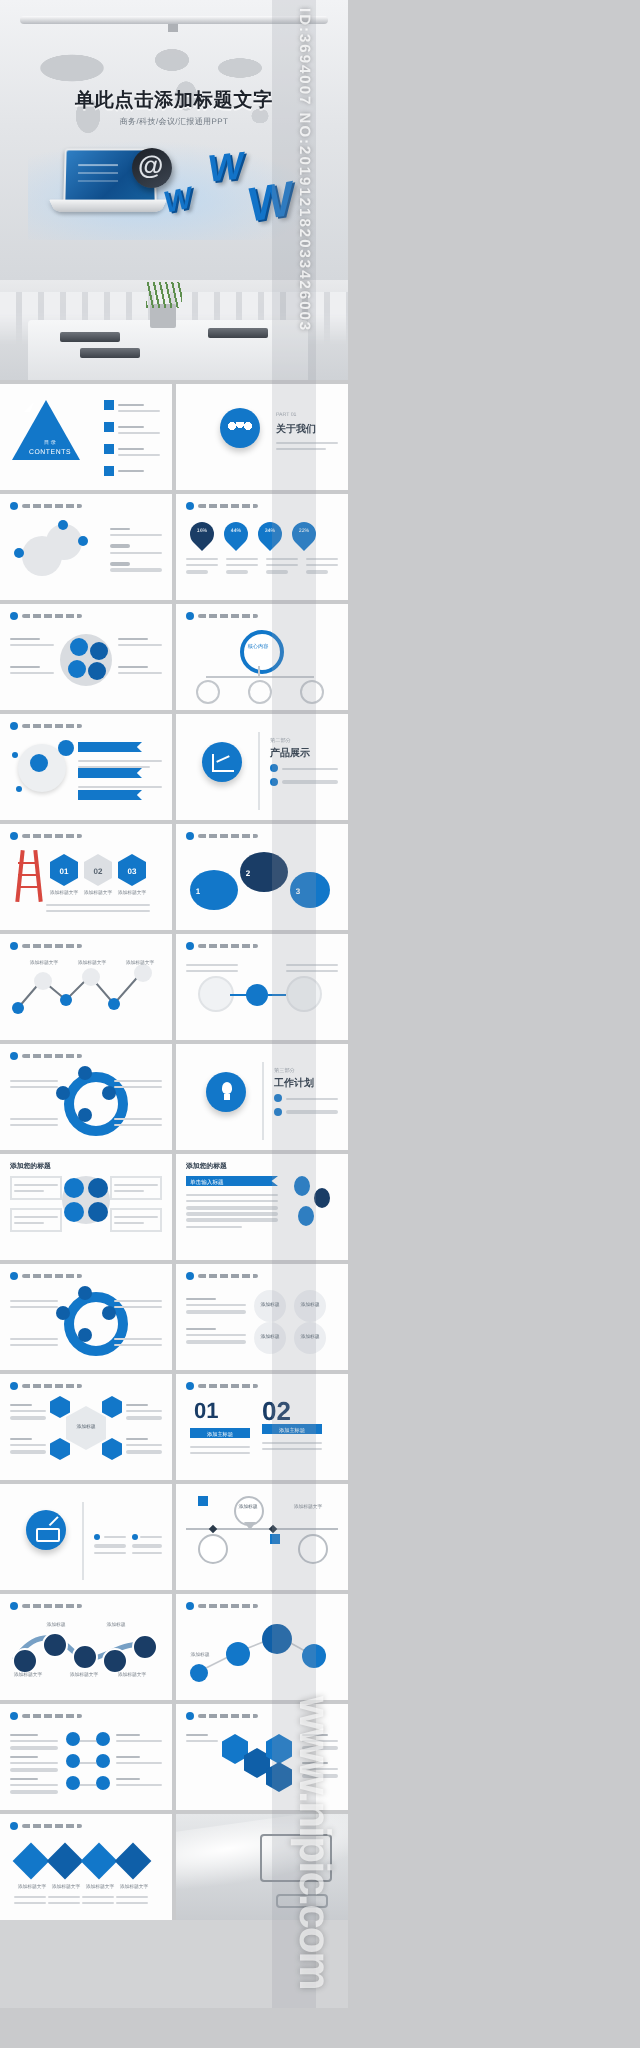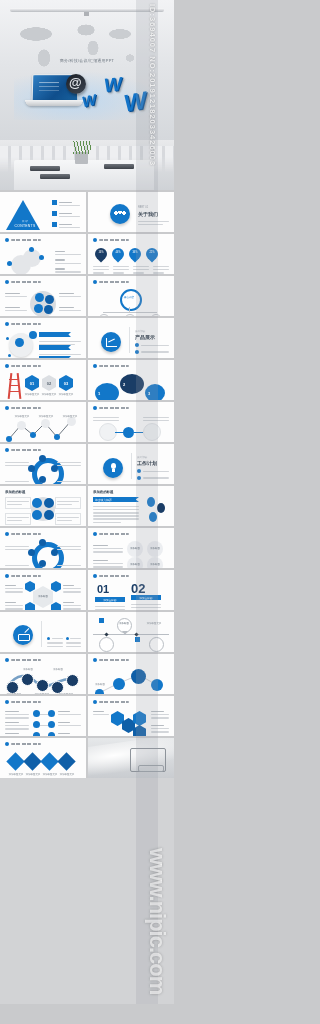--- a/index.html
+++ b/index.html
@@ -62,21 +62,21 @@
   .photo .pot{position:absolute;left:75px;top:12px;width:13px;height:12px;background:#b9bcc0;border-radius:1px;}
   .photo .plant{position:absolute;left:73px;top:1px;width:18px;height:13px;
      background:repeating-linear-gradient(78deg,#5e8f4e 0 1px,transparent 1px 3px);}
   .photo .lt{position:absolute;width:30px;height:5px;background:linear-gradient(180deg,#6e737a,#3d4249);border-radius:1px;}
   .photo .lt1{left:30px;top:26px;}
   .photo .lt2{left:104px;top:24px;}
   .photo .lt3{left:40px;top:34px;}
 
   
   .grid{display:grid;grid-template-columns:1fr 1fr;gap:2px 2px;background:#c9cacc;padding:2px 0 0 0;}
-  .slide{position:relative;background:#fdfdfd;height:40px;overflow:hidden;}
+  .slide{position:relative;background:#fdfdfd;height:53px;overflow:hidden;}
   .shead{position:absolute;left:5px;top:4px;display:flex;align-items:center;gap:2px;}
   .sdot{width:4px;height:4px;border-radius:50%;background:#1277c9;flex:none;}
   .sbar{height:2.5px;width:30px;border-radius:1px;
      background:repeating-linear-gradient(90deg,#9aa1a9 0 4px,transparent 4px 5.5px);}
   .tline{height:1.6px;border-radius:1px;background:#d3d6da;margin:1.6px 0;}
   .tline.dk{background:#b6bbc1;}
   .body{position:absolute;left:5px;right:5px;top:13px;bottom:3px;}
 
   .bl{background:#1277c9;}
   .bl2{background:#0f5fa8;}
@@ -124,20 +124,21 @@
 
     <div class="lap">
       <div class="scr"></div>
       <div class="base"></div>
     </div>
     <div class="at"></div>
     <div class="w w1">W</div>
     <div class="w w2">W</div>
     <div class="w w3">W</div>
 
+    <div class="ctitle">单此点击添加标题文字</div>
     <div class="csub">商务/科技/会议/汇报通用PPT</div>
   </div>
 
   <div class="photo">
     <div class="chairs"></div>
     <div class="tablet"></div>
     <div class="pot"></div>
     <div class="plant"></div>
     <div class="lt lt1"></div>
     <div class="lt lt2"></div>

